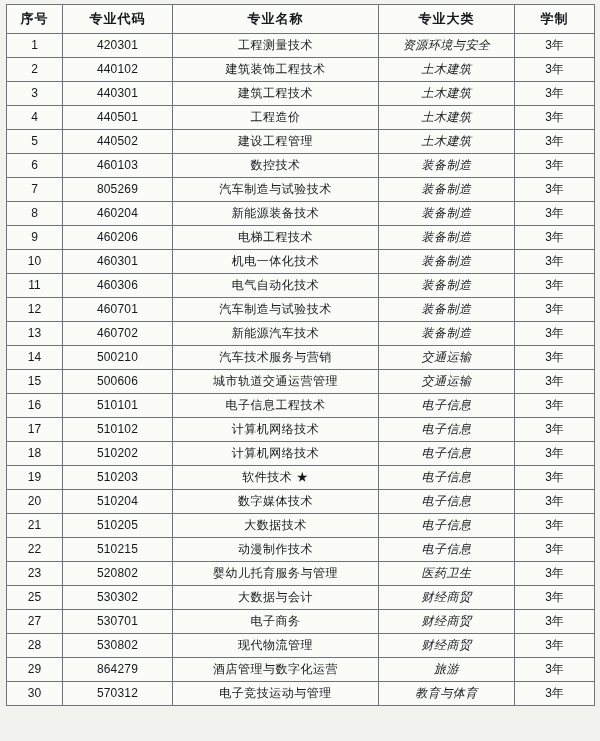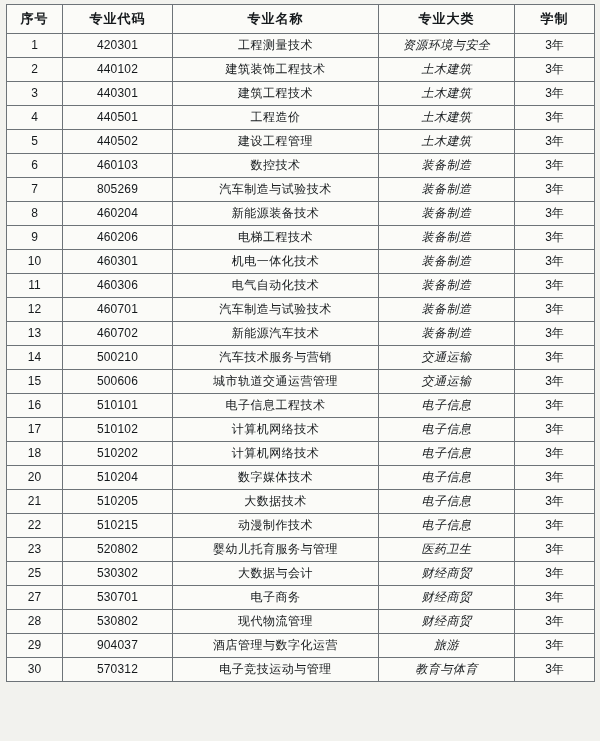--- a/index.html
+++ b/index.html
@@ -204,20 +204,27 @@
         <td class="years">3年</td>
       </tr>
       <tr>
         <td class="idx">18</td>
         <td class="code">510202</td>
         <td class="name">计算机网络技术</td>
         <td class="cat">电子信息</td>
         <td class="years">3年</td>
       </tr>
       <tr>
+        <td class="idx">19</td>
+        <td class="code">510203</td>
+        <td class="name">软件技术 ★</td>
+        <td class="cat">电子信息</td>
+        <td class="years">3年</td>
+      </tr>
+      <tr>
         <td class="idx">20</td>
         <td class="code">510204</td>
         <td class="name">数字媒体技术</td>
         <td class="cat">电子信息</td>
         <td class="years">3年</td>
       </tr>
       <tr>
         <td class="idx">21</td>
         <td class="code">510205</td>
         <td class="name">大数据技术</td>
@@ -254,21 +261,21 @@
       </tr>
       <tr>
         <td class="idx">28</td>
         <td class="code">530802</td>
         <td class="name">现代物流管理</td>
         <td class="cat">财经商贸</td>
         <td class="years">3年</td>
       </tr>
       <tr>
         <td class="idx">29</td>
-        <td class="code">904037</td>
+        <td class="code">864279</td>
         <td class="name">酒店管理与数字化运营</td>
         <td class="cat">旅游</td>
         <td class="years">3年</td>
       </tr>
       <tr>
         <td class="idx">30</td>
         <td class="code">570312</td>
         <td class="name">电子竞技运动与管理</td>
         <td class="cat">教育与体育</td>
         <td class="years">3年</td>

